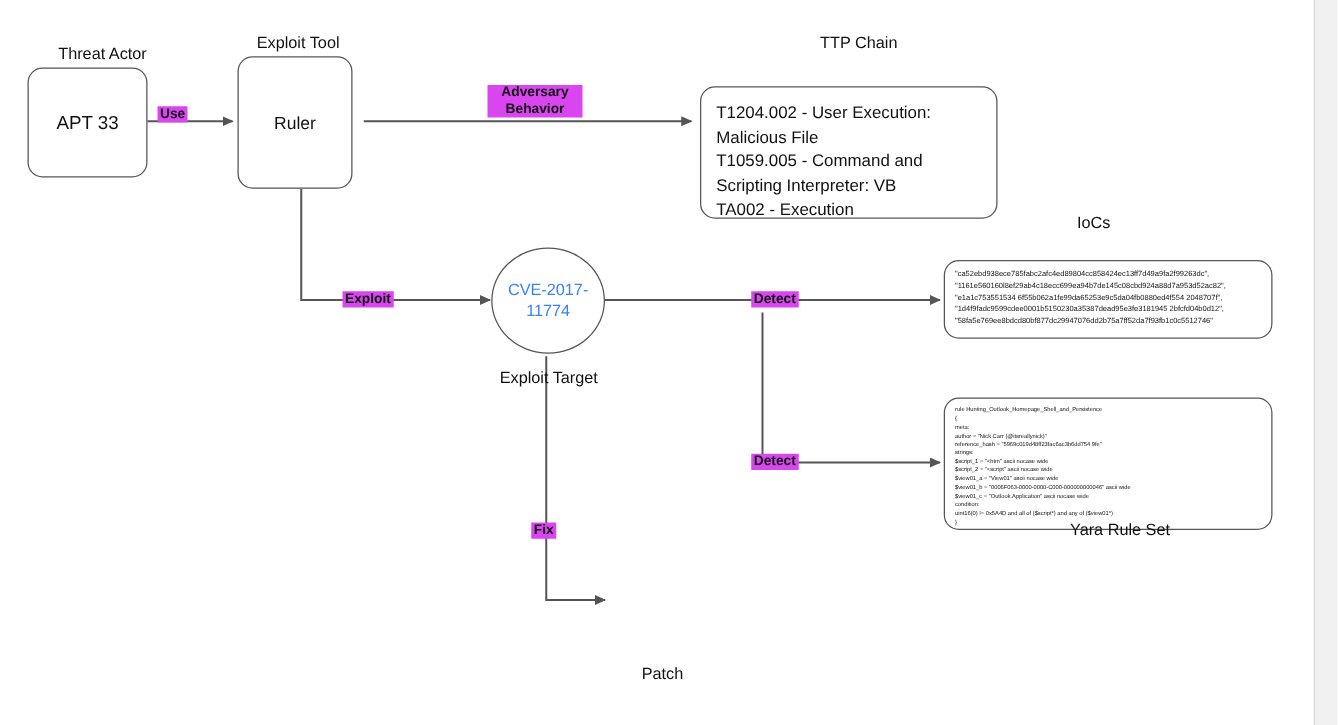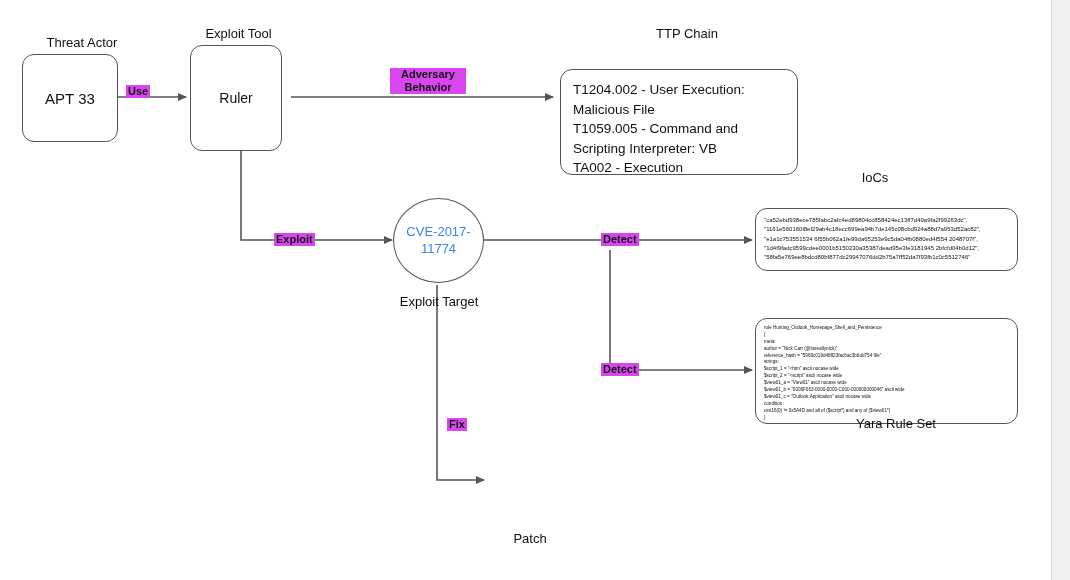--- a/index.html
+++ b/index.html
@@ -190,15 +190,15 @@
   <div class="label" style="left: 826px; top: 416px; width: 140px;">Yara Rule Set</div>
 
   <div class="label" style="left: 486px; top: 531px; width: 88px;">Patch</div>
 
   <div class="edge-label" style="left: 126px; top: 85px;">Use</div>
   <div class="edge-label" style="left: 390px; top: 68px; width: 72px;">Adversary
 Behavior</div>
   <div class="edge-label" style="left: 250px; top: 233px; margin-left: 24px;">Exploit</div>
   <div class="edge-label" style="left: 601px; top: 233px;">Detect</div>
   <div class="edge-label" style="left: 601px; top: 363px;">Detect</div>
-  <div class="edge-label" style="left: 425px; top: 418px; margin-left: 22px;">Fix</div>
+  <div class="edge-label" style="left: 425px; top: 418px;">Fix</div>
 
 </div>
 
 </body></html>

